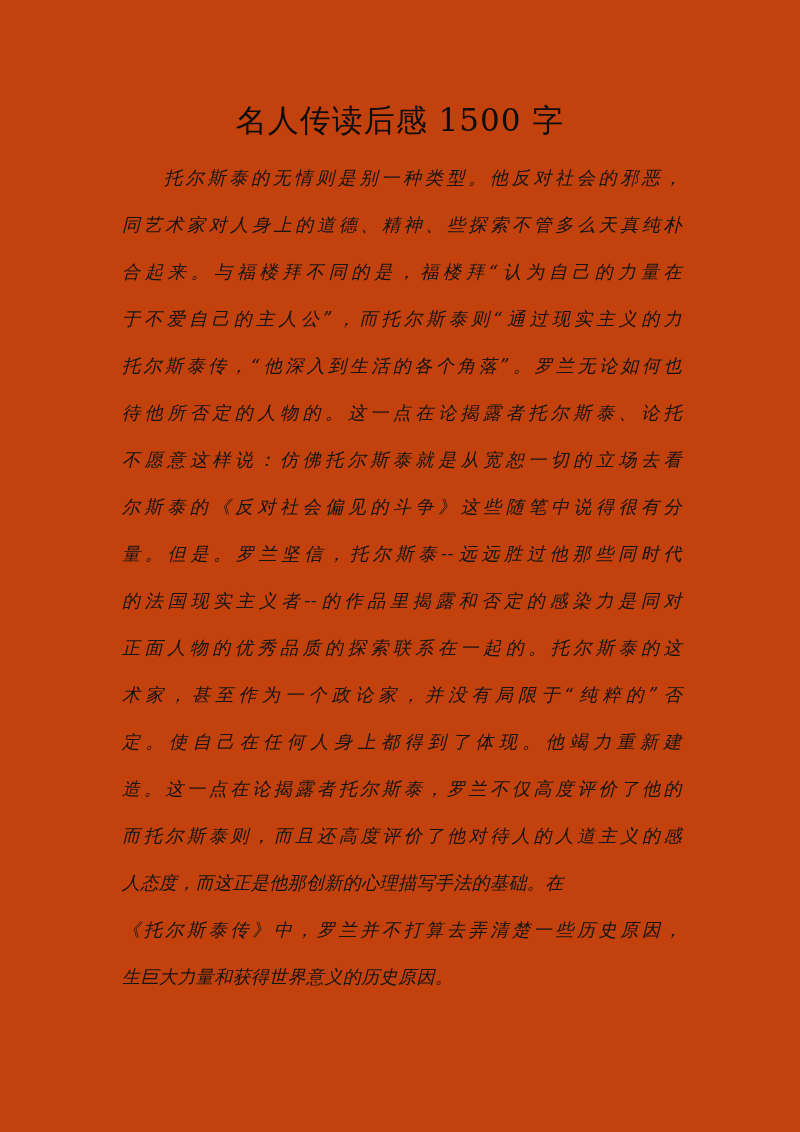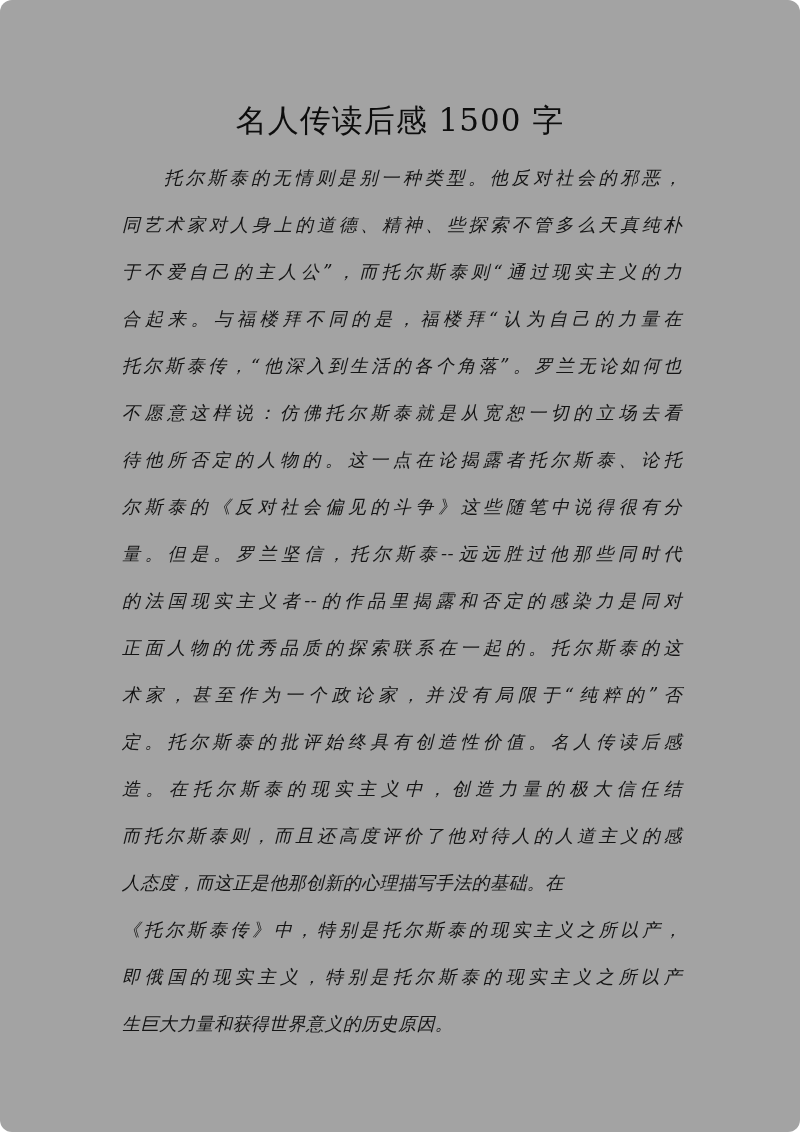--- a/index.html
+++ b/index.html
@@ -12,22 +12,21 @@
       height: 1132px;
       position: relative;
       overflow: hidden;
       font-family: "DejaVu Serif", "Liberation Serif", serif;
       color: #111111;
     }
     .page {
       position: absolute;
       left: 0; top: 0;
       width: 800px; height: 1132px;
-      background: #a3a3a3;
-      border-radius: 12px;
+      background: #c2410c;
     }
     .title {
       position: absolute;
       left: 0;
       top: 98px;
       width: 800px;
       text-align: center;
       font-size: 31px;
       line-height: 44px;
       font-weight: normal;
@@ -63,31 +62,30 @@
   </style>
 </head>
 <body>
 
 <div class="page">
   <h1 class="title">名人传读后感 1500 字</h1>
 
   <div class="body-text">
     <span class="line indent">托尔斯泰的无情则是别一种类型。他反对社会的邪恶，</span>
     <span class="line">同艺术家对人身上的道德、精神、些探索不管多么天真纯朴</span>
+    <span class="line">合起来。与福楼拜不同的是，福楼拜“认为自己的力量在</span>
     <span class="line">于不爱自己的主人公”，而托尔斯泰则“通过现实主义的力</span>
-    <span class="line">合起来。与福楼拜不同的是，福楼拜“认为自己的力量在</span>
     <span class="line">托尔斯泰传，“他深入到生活的各个角落”。罗兰无论如何也</span>
+    <span class="line">待他所否定的人物的。这一点在论揭露者托尔斯泰、论托</span>
     <span class="line">不愿意这样说：仿佛托尔斯泰就是从宽恕一切的立场去看</span>
-    <span class="line">待他所否定的人物的。这一点在论揭露者托尔斯泰、论托</span>
     <span class="line">尔斯泰的《反对社会偏见的斗争》这些随笔中说得很有分</span>
     <span class="line">量。但是。罗兰坚信，托尔斯泰--远远胜过他那些同时代</span>
     <span class="line">的法国现实主义者--的作品里揭露和否定的感染力是同对</span>
     <span class="line">正面人物的优秀品质的探索联系在一起的。托尔斯泰的这</span>
     <span class="line">术家，甚至作为一个政论家，并没有局限于“纯粹的”否</span>
-    <span class="line">定。托尔斯泰的批评始终具有创造性价值。名人传读后感</span>
-    <span class="line">造。在托尔斯泰的现实主义中，创造力量的极大信任结</span>
+    <span class="line">定。使自己在任何人身上都得到了体现。他竭力重新建</span>
+    <span class="line">造。这一点在论揭露者托尔斯泰，罗兰不仅高度评价了他的</span>
     <span class="line">而托尔斯泰则，而且还高度评价了他对待人的人道主义的感</span>
     <span class="line last">人态度，而这正是他那创新的心理描写手法的基础。在</span>
-    <span class="line">《托尔斯泰传》中，特别是托尔斯泰的现实主义之所以产，</span>
-    <span class="line">即俄国的现实主义，特别是托尔斯泰的现实主义之所以产</span>
+    <span class="line">《托尔斯泰传》中，罗兰并不打算去弄清楚一些历史原因，</span>
     <span class="line last">生巨大力量和获得世界意义的历史原因。</span>
   </div>
 </div>
 
 </body></html>

